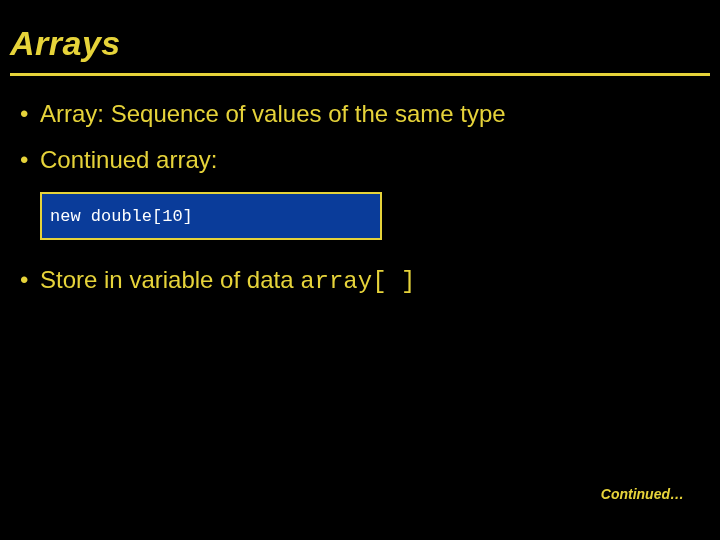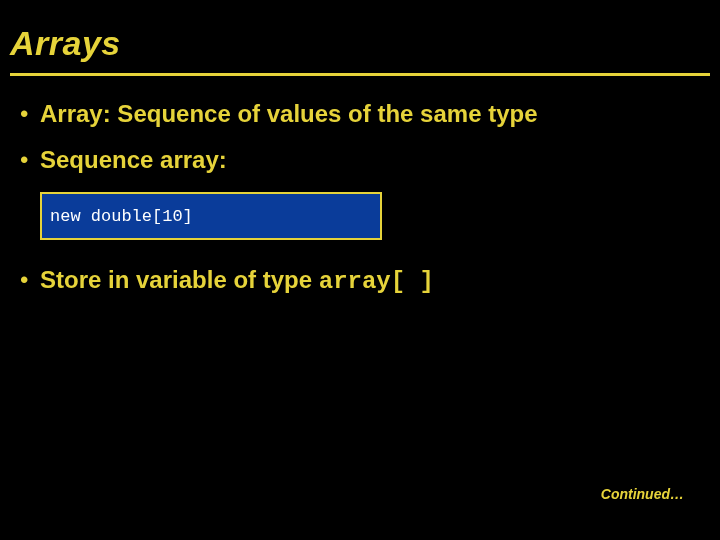--- a/index.html
+++ b/index.html
@@ -4,21 +4,21 @@
 <style>
   * { margin: 0; padding: 0; box-sizing: border-box; }
   html, body { width: 720px; height: 540px; background: #000; font-family: Arial, Helvetica, sans-serif; overflow: hidden; }
   .slide { width: 720px; height: 540px; background: #000; position: relative; padding: 0; }
   .title-area { padding: 24px 10px 6px 10px; }
   .title { color: #e6d33a; font-size: 34px; font-weight: bold; font-style: italic; letter-spacing: 0.5px; }
   .title-underline { height: 3px; background: #e6d33a; margin: 4px 10px 0 10px; width: 700px; }
   .content { padding: 24px 16px 0 16px; }
   .bullet-row { display: flex; align-items: flex-start; margin-bottom: 18px; }
   .bullet-dot { color: #e6d33a; font-size: 24px; line-height: 28px; width: 24px; text-align: left; padding-left: 4px; }
-  .bullet-text { color: #e6d33a; font-size: 24px; font-weight: bold; line-height: 28px; flex: 1; }
+  .bullet-text { color: #e6d33a; font-size: 24px; font-weight: normal; line-height: 28px; flex: 1; }
   .bullet-text .code-inline { font-family: "Courier New", Courier, monospace; }
   .code-block {
     margin: 8px 16px 26px 24px;
     background: #0a3c9a;
     border: 2px solid #e6d33a;
     height: 48px;
     display: flex;
     align-items: center;
     padding: 0 8px;
   }
@@ -52,31 +52,31 @@
 
   <div class="content">
 
     <div class="bullet-row">
       <div class="bullet-dot">•</div>
       <div class="bullet-text">Array: Sequence of values of the same type</div>
     </div>
 
     <div class="bullet-row">
       <div class="bullet-dot">•</div>
-      <div class="bullet-text">Sequence array:</div>
+      <div class="bullet-text">Continued array:</div>
     </div>
 
     <div class="code-block cb1">
       <span class="code-text">new double[10]</span>
     </div>
 
     <div class="bullet-row">
       <div class="bullet-dot">•</div>
       <div class="bullet-text">
-        <span>Store in variable of type </span><span class="code-inline">array[ ]</span>
+        <span>Store in variable of data </span><span class="code-inline">array[ ]</span>
       </div>
     </div>
 
 
   </div>
 
   <div class="continued">Continued…</div>
 
 </div>
 

